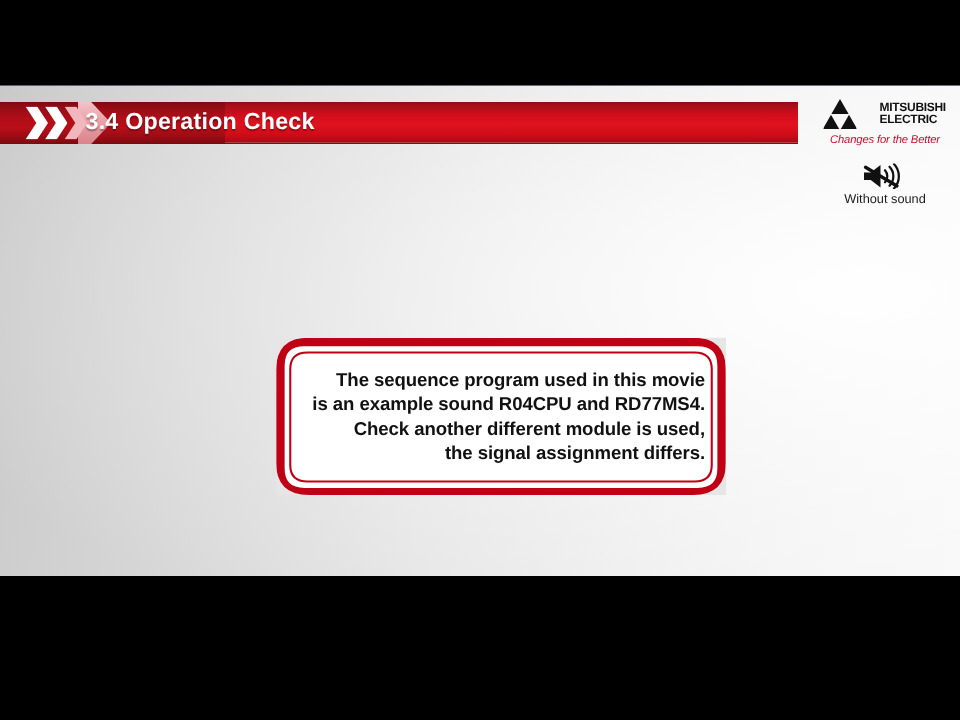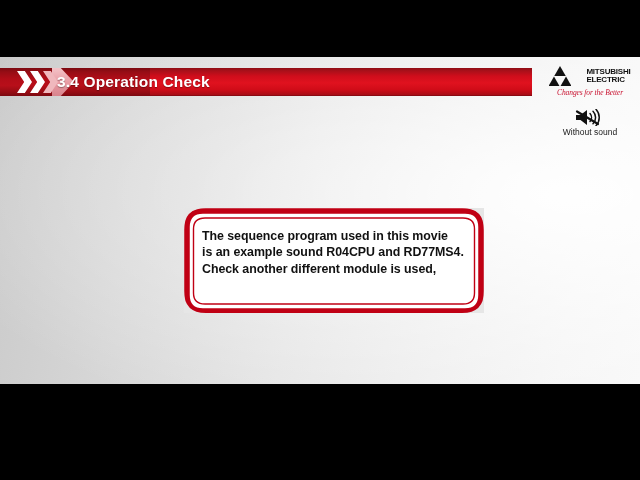--- a/index.html
+++ b/index.html
@@ -149,21 +149,21 @@
     font-size: 8px;
     font-weight: bold;
     color: #111111;
     letter-spacing: -0.2px;
     display: block;
     white-space: nowrap;
     margin-left: 12px;
   }
   #logo-tagline {
     margin-top: 1px;
-    font-family: Liberation Serif, serif;
+    font-family: Liberation Sans, sans-serif;
     font-style: italic;
     font-size: 7.5px;
     color: #c8102e;
     white-space: nowrap;
     letter-spacing: -0.1px;
   }
 
   
   #sound-block {
     position: absolute;
@@ -176,23 +176,24 @@
   #sound-label {
     font-size: 8.5px;
     color: #1a1a1a;
     white-space: nowrap;
   }
 
   
   #callout {
     position: absolute;
     left: 184px;
-    top: 151px;
+    top: 168px;
     width: 300px;
     height: 126px;
+    text-align: right;
   }
   #callout-svg { position: absolute; left: 0; top: 0; }
   #callout-text {
     position: absolute;
     left: 18px;
     top: 20px;
     width: 268px;
     font-size: 12.4px;
     font-weight: bold;
     line-height: 16.3px;
@@ -269,20 +270,21 @@
         <path d="M300,105 L278,105 Q300,105 300,83 Z" fill="#e6e6e6"></path>
 
         <path d="M9.5,21 Q9.5,10 21,10 L279,10 Q290.5,10 290.5,21 L290.5,85
                  Q290.5,96 279,96 L21,96 Q9.5,96 9.5,85 Z" fill="none" stroke="#c00014" stroke-width="1.4"></path>
       </svg>
 
       <div id="callout-text">
         <span class="ln">The sequence program used in this movie</span>
         <span class="ln">is an example sound R04CPU and RD77MS4.</span>
         <span class="ln">Check another different module is used,</span>
+        <span class="ln">the signal assignment differs.</span>
       </div>
     </div>
 
   </div>
 
   <div class="letterbox bottom"></div>
 
 </div>
 
 </body></html>

